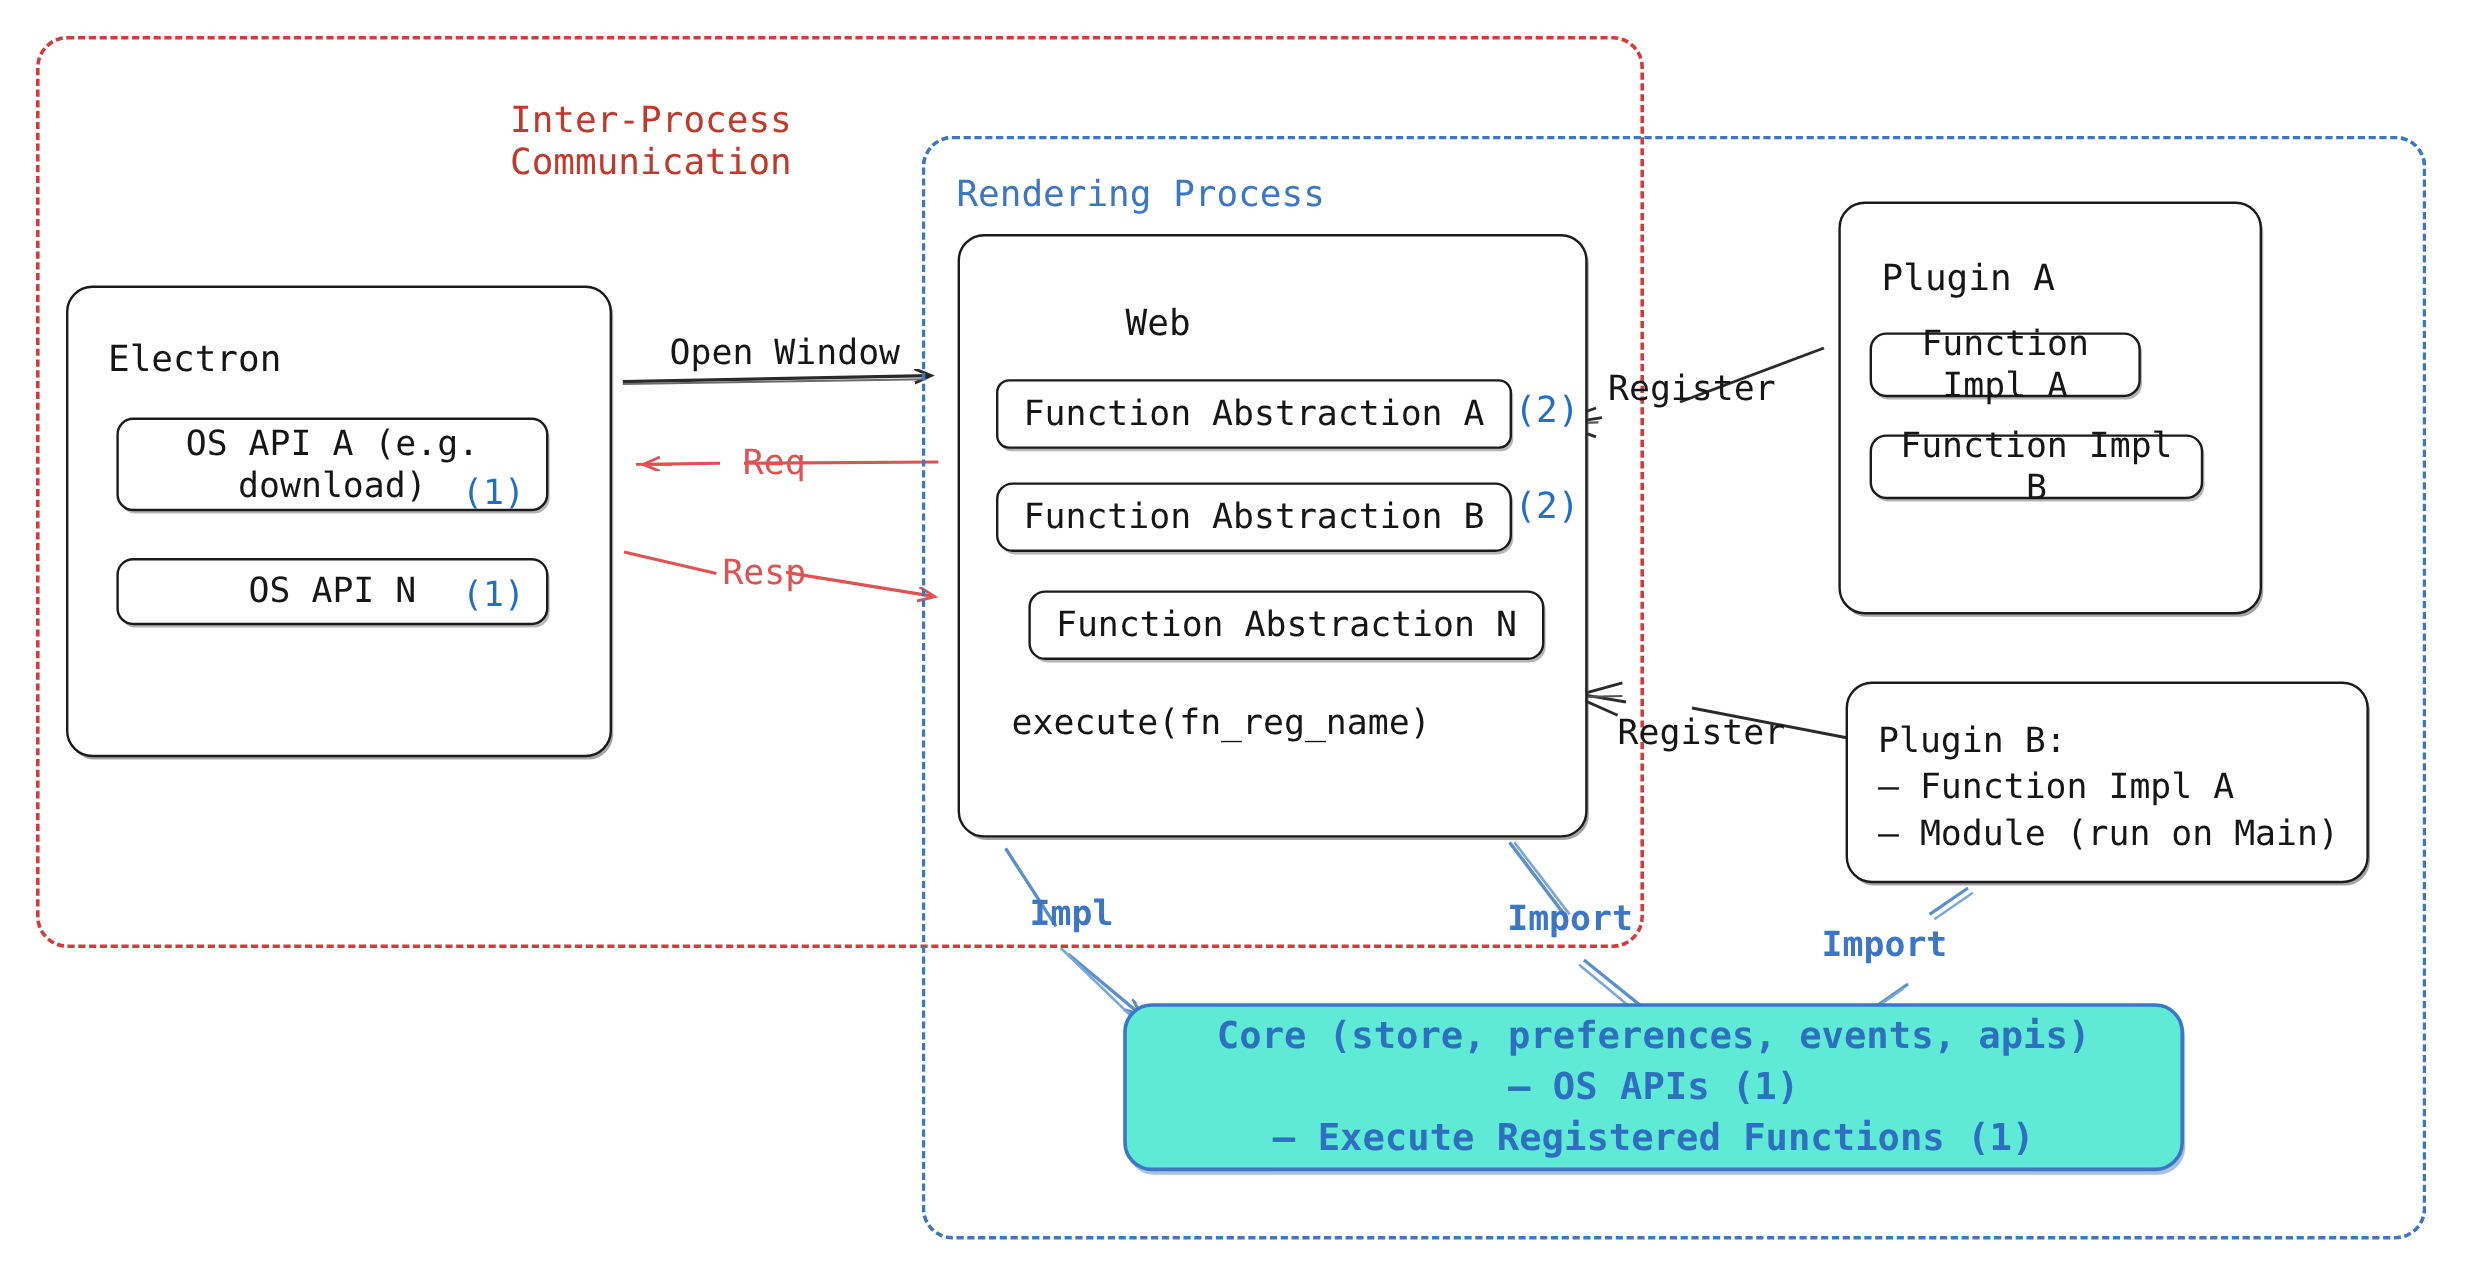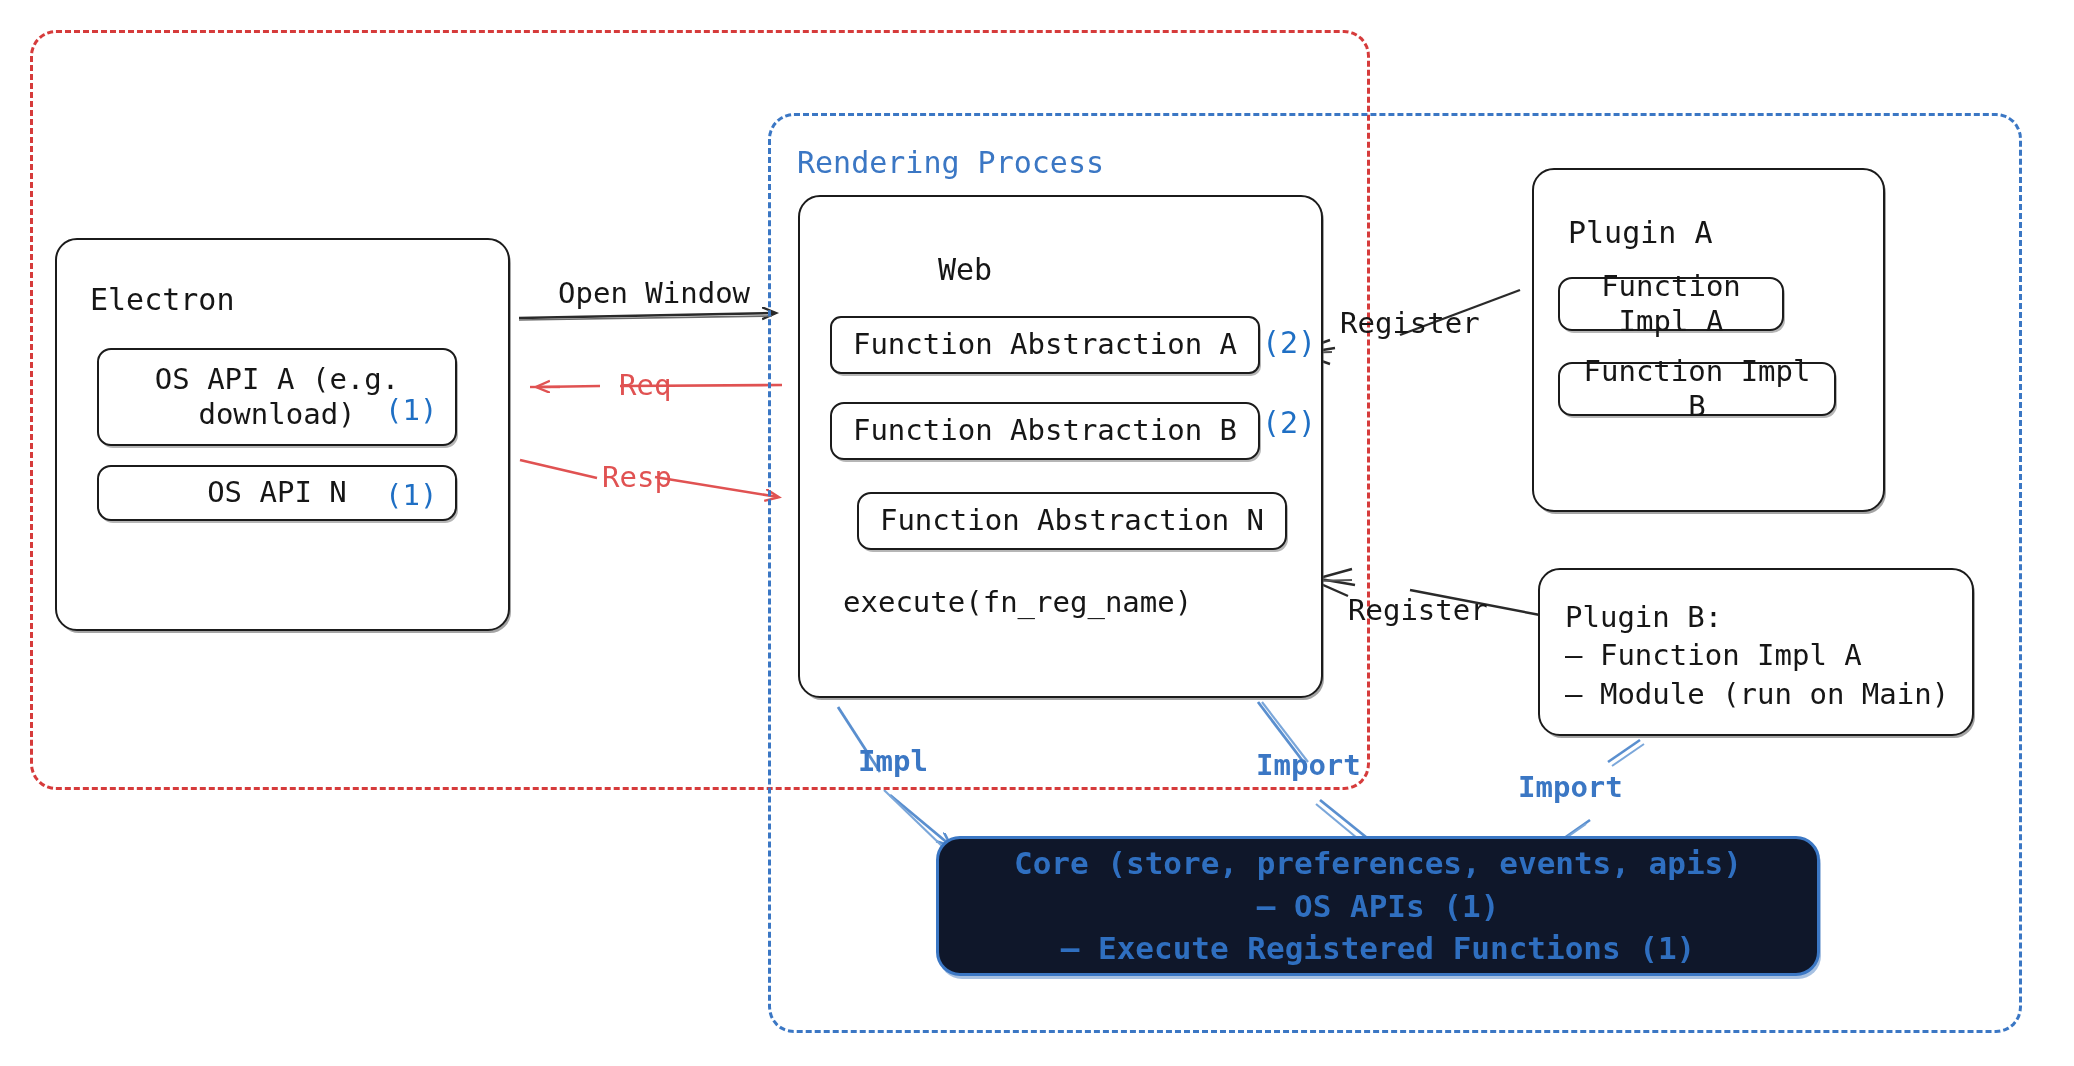--- a/index.html
+++ b/index.html
@@ -107,21 +107,21 @@
   .edge-black { color: #161616; }
   .edge-red   { color: #e05252; }
   .edge-blue  { color: #3b77c4; font-weight: bold; }
 
   
   .core-box {
     position: absolute;
     box-sizing: border-box;
     border: 3px solid #3b77c4;
     border-radius: 24px;
-    background: #0f172a;
+    background: #5eead4;
     box-shadow: 2px 4px 0 -1px rgba(120,160,210,0.65);
     display: flex;
     flex-direction: column;
     align-items: center;
     justify-content: center;
   }
   .core-line {
     color: #2f6fc0;
     font-weight: bold;
     font-size: 31px;
@@ -195,28 +195,30 @@
 
     <g>
       <path d="M1640,740 L1608,762" fill="none" stroke="#5a8fcf" stroke-width="2.6"></path>
       <path d="M1644,744 L1612,766" fill="none" stroke="#7ba7da" stroke-width="2.0"></path>
       <path d="M1590,820 L1540,855" fill="none" stroke="#5a8fcf" stroke-width="2.6" marker-end="url(#ah-blue)"></path>
       <path d="M1586,824 L1536,859" fill="none" stroke="#7ba7da" stroke-width="2.0"></path>
     </g>
   </svg>
 
   <div class="group-dashed group-ipc" style="left:30px; top:30px; width:1340px; height:760px;"></div>
+  <div class="group-label label-ipc" style="left:425px; top:83px;">Inter-Process
+Communication</div>
 
   <div class="group-dashed group-render" style="left:768px; top:113px; width:1254px; height:920px;"></div>
   <div class="group-label label-render" style="left:797px; top:145px;">Rendering Process</div>
 
   <div class="box shadowed" style="left:55px; top:238px; width:455px; height:393px;"></div>
   <div class="box-title" style="left:90px; top:282px;">Electron</div>
 
-  <div class="inner-box" style="left:97px; top:348px; width:360px; height:98px;">
+  <div class="inner-box" style="left:97px; top:348px; width:360px; height:78px;">
     <span class="inner-text">OS API A (e.g.
 download)</span>
   </div>
   <div class="marker os-marker" style="left:385px; top:393px;">(1)</div>
 
   <div class="inner-box" style="left:97px; top:465px; width:360px; height:56px;">
     <span class="inner-text">OS API N</span>
   </div>
   <div class="marker os-marker" style="left:385px; top:478px;">(1)</div>
 

